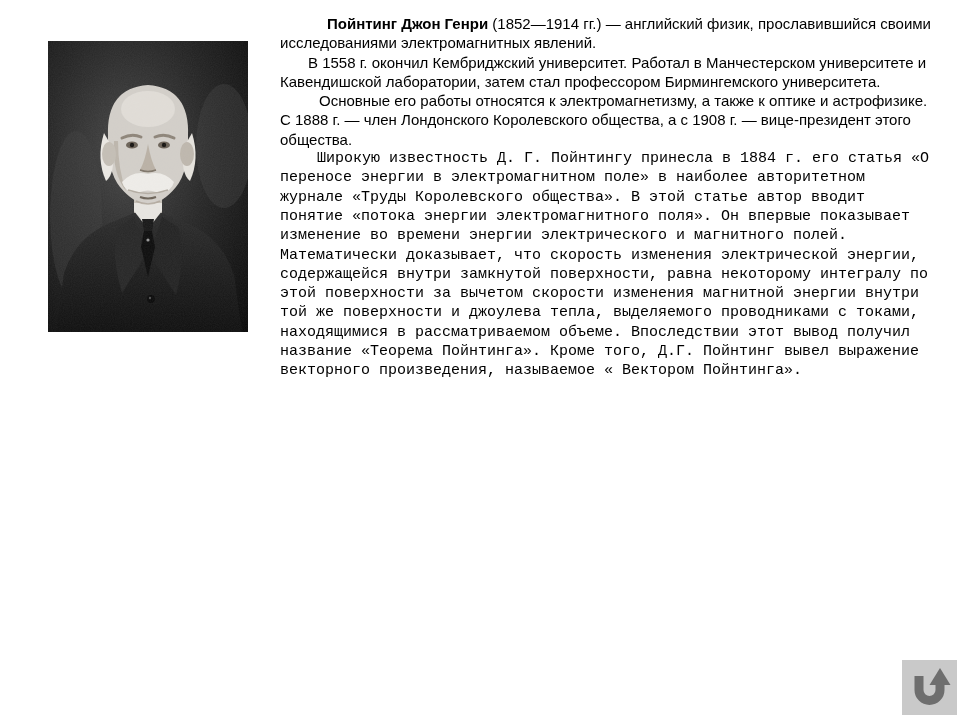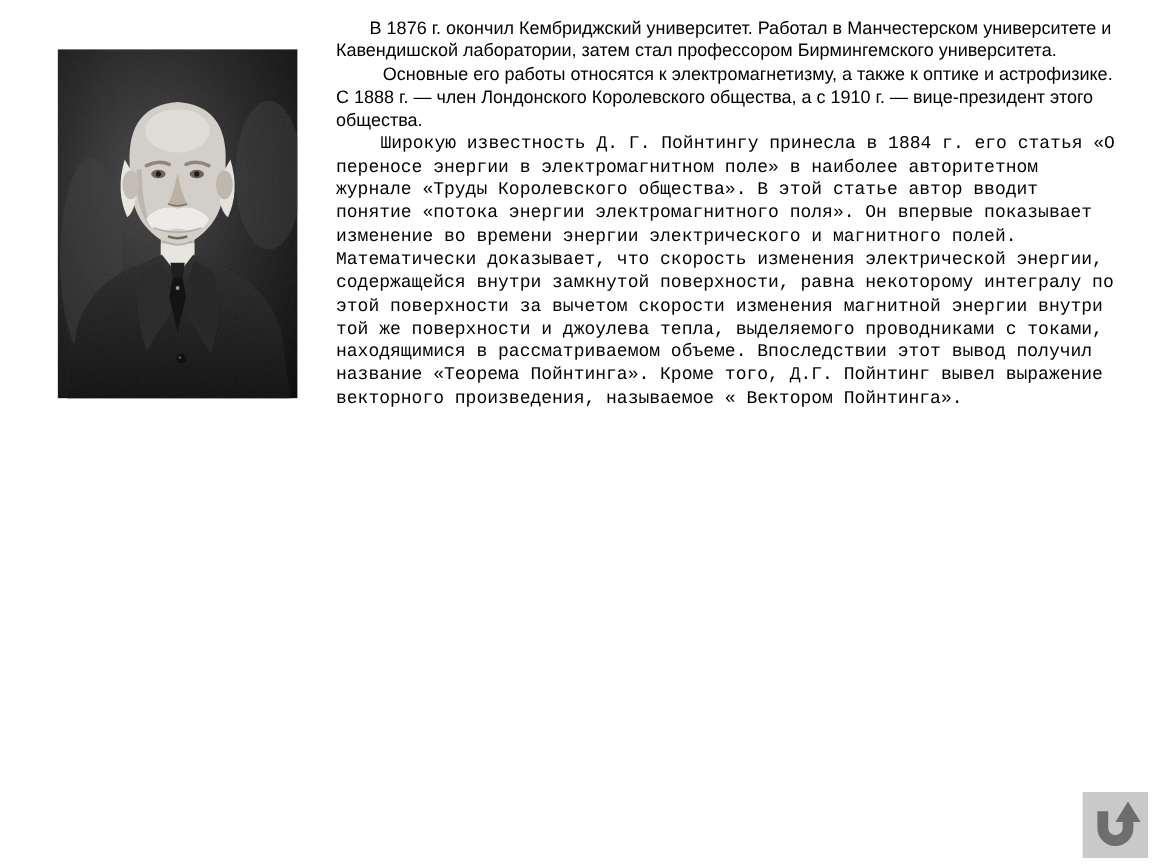--- a/index.html
+++ b/index.html
@@ -133,22 +133,23 @@
 
       <path d="M 92 156 Q 100 159 108 156" stroke="#6c6358" stroke-width="2" fill="none"></path>
 
       <path d="M 88 160 Q 100 166 112 160" stroke="#a89e92" stroke-width="1.5" fill="none" opacity="0.7"></path>
 
       <rect width="200" height="291" filter="url(#grain)" opacity="0.18"></rect>
     </svg>
   </figure>
 
   <div class="article">
-    <p class="p2"><span>В 1876 г. окончил Кембриджский университет. Работал в Манчестерском университете и Кавендишской лаборатории, затем стал профессором Бирмингемского университета.</span></p>
-    <p class="p3"><span>Основные его работы относятся к электромагнетизму, а также к оптике и астрофизике. С 1888 г. — член Лондонского Королевского общества, а с 1910 г. — вице-президент этого общества.</span></p>
+    <p class="p1"><span class="lead-bold">Пойнтинг Джон Генри</span><span> (1852—1914 гг.) — английский физик, прославившийся своими исследованиями электромагнитных явлений.</span></p>
+    <p class="p2"><span>В 1558 г. окончил Кембриджский университет. Работал в Манчестерском университете и Кавендишской лаборатории, затем стал профессором Бирмингемского университета.</span></p>
+    <p class="p3"><span>Основные его работы относятся к электромагнетизму, а также к оптике и астрофизике. С 1888 г. — член Лондонского Королевского общества, а с 1908 г. — вице-президент этого общества.</span></p>
     <p class="p4"><span>Широкую известность Д. Г. Пойнтингу принесла в 1884 г. его статья «О переносе энергии в электромагнитном поле» в наиболее авторитетном журнале «Труды Королевского общества». В этой статье автор вводит понятие «потока энергии электромагнитного поля». Он впервые показывает изменение во времени энергии электрического и магнитного полей. Математически доказывает, что скорость изменения электрической энергии, содержащейся внутри замкнутой поверхности, равна некоторому интегралу по этой поверхности за вычетом скорости изменения магнитной энергии внутри той же поверхности и джоулева тепла, выделяемого проводниками с токами, находящимися в рассматриваемом объеме. Впоследствии этот вывод получил название «Теорема Пойнтинга». Кроме того,  Д.Г. Пойнтинг вывел выражение векторного произведения, называемое « Вектором Пойнтинга».</span></p>
   </div>
 
   <button class="back-button">
     <svg viewBox="0 0 55 55" width="55" height="55">
       <rect width="55" height="55" fill="#c9c9c9"></rect>
       <path d="M 17 16 L 17 30 A 10.5 10.5 0 0 0 38 30 L 38 24" fill="none" stroke="#6e6e6e" stroke-width="9"></path>
       <polygon points="27.5,25 48.5,25 38,8" fill="#6e6e6e"></polygon>
     </svg>
   </button>

